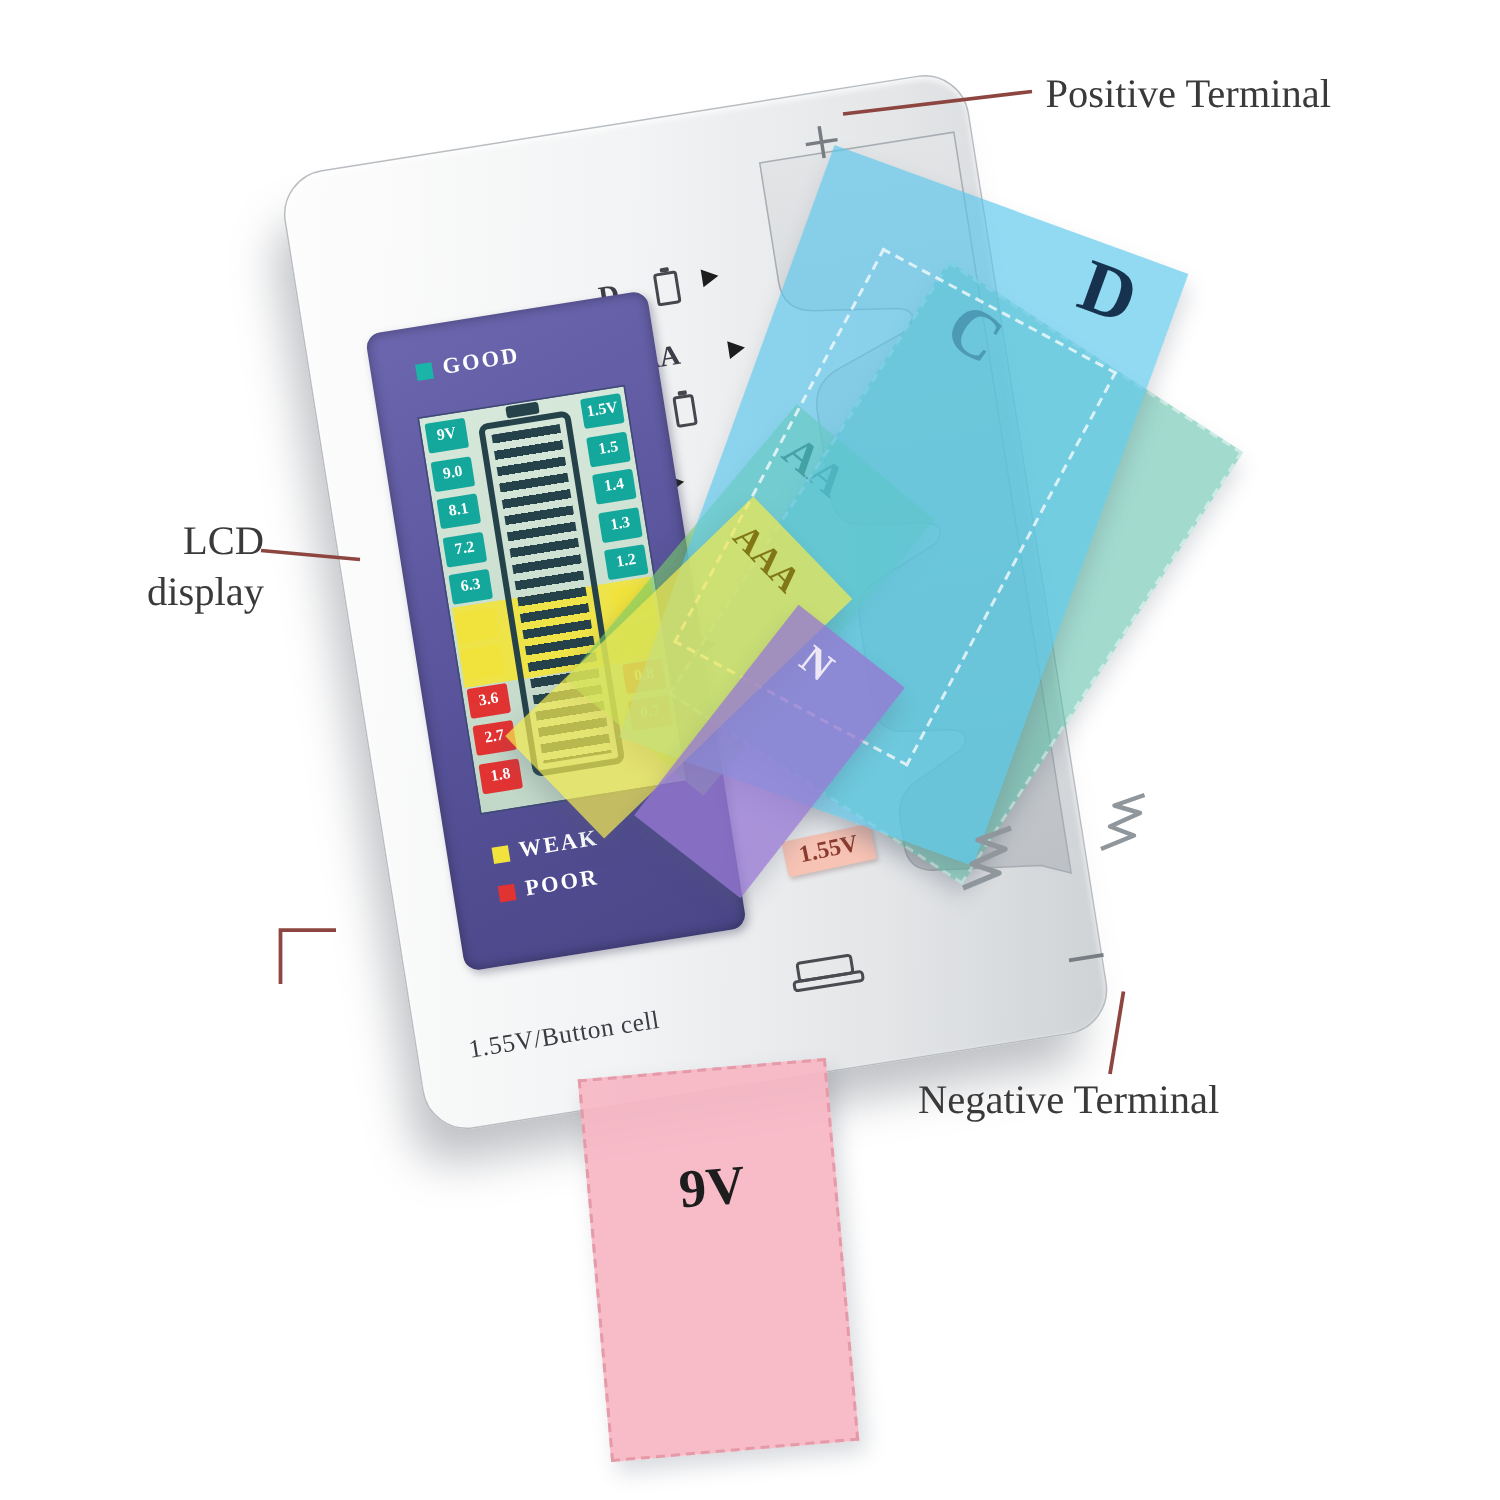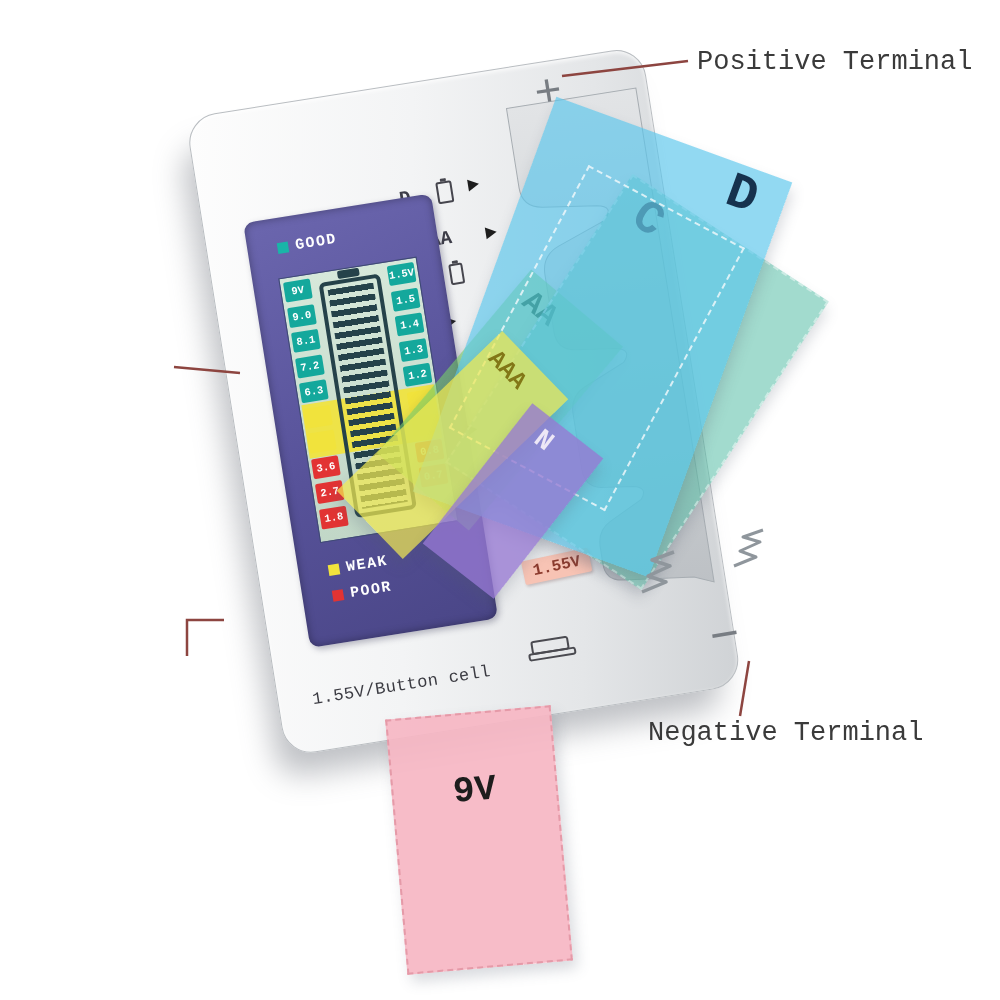--- a/index.html
+++ b/index.html
@@ -1,24 +1,24 @@
 <!DOCTYPE html>
 <html><head>
 <meta charset="utf-8">
 <style>
   html,body{margin:0;padding:0;background:#ffffff;}
   .stage{position:relative;width:1000px;height:1000px;background:#ffffff;overflow:hidden;
-         font-family:Liberation Mono, monospace;}
+         font-family:Liberation Serif, serif;}
 
   
   .ann{position:absolute;font-size:27px;color:#3a3a3a;z-index:14;}
   #ann-pos{left:697px;top:47px;}
   #ann-lcd{left:52px;top:344px;width:124px;text-align:right;line-height:1.25;}
   #ann-comp{left:55px;top:660px;width:235px;text-align:center;line-height:1.3;}
-  #ann-neg{left:648px;top:718px;}
+  #ann-neg{left:612px;top:718px;}
   #callout-lines{position:absolute;left:0;top:0;z-index:13;pointer-events:none;}
 
   
   .device{position:absolute;left:185px;top:118px;width:460px;height:645px;
           transform:rotate(-9deg);transform-origin:0 0;
           background:linear-gradient(100deg,#fdfdfd 0%,#f3f4f5 40%,#e4e6e8 72%,#cfd2d5 100%);
           border:1px solid #b9bdc1;border-radius:30px;
           box-shadow:-16px 26px 30px -6px rgba(95,100,110,0.40), inset 0 2px 4px rgba(255,255,255,0.8);
           z-index:1;}
   .tray-svg{position:absolute;left:0;top:0;}
@@ -113,20 +113,22 @@
   #spring-1{left:636px;top:548px;}
   #spring-2{left:730px;top:528px;}
 </style>
 </head>
 <body>
 
 <div class="stage">
 
   <div class="ann" id="ann-pos">Positive Terminal</div>
   <div class="ann" id="ann-lcd">
+    <div>LCD</div>
+    <div>display</div>
   </div>
   <div class="ann" id="ann-neg">Negative Terminal</div>
 
   <svg id="callout-lines" width="1000" height="1000" viewBox="0 0 1000 1000">
     <polyline points="688,61 562,76" fill="none" stroke="#8d4540" stroke-width="2.5"></polyline>
     <polyline points="174,367 240,373" fill="none" stroke="#8d4540" stroke-width="2.5"></polyline>
     <polyline points="224,620 187,620 187,656" fill="none" stroke="#8d4540" stroke-width="2.5"></polyline>
     <polyline points="749,661 740,716" fill="none" stroke="#8d4540" stroke-width="2.5"></polyline>
   </svg>
 

